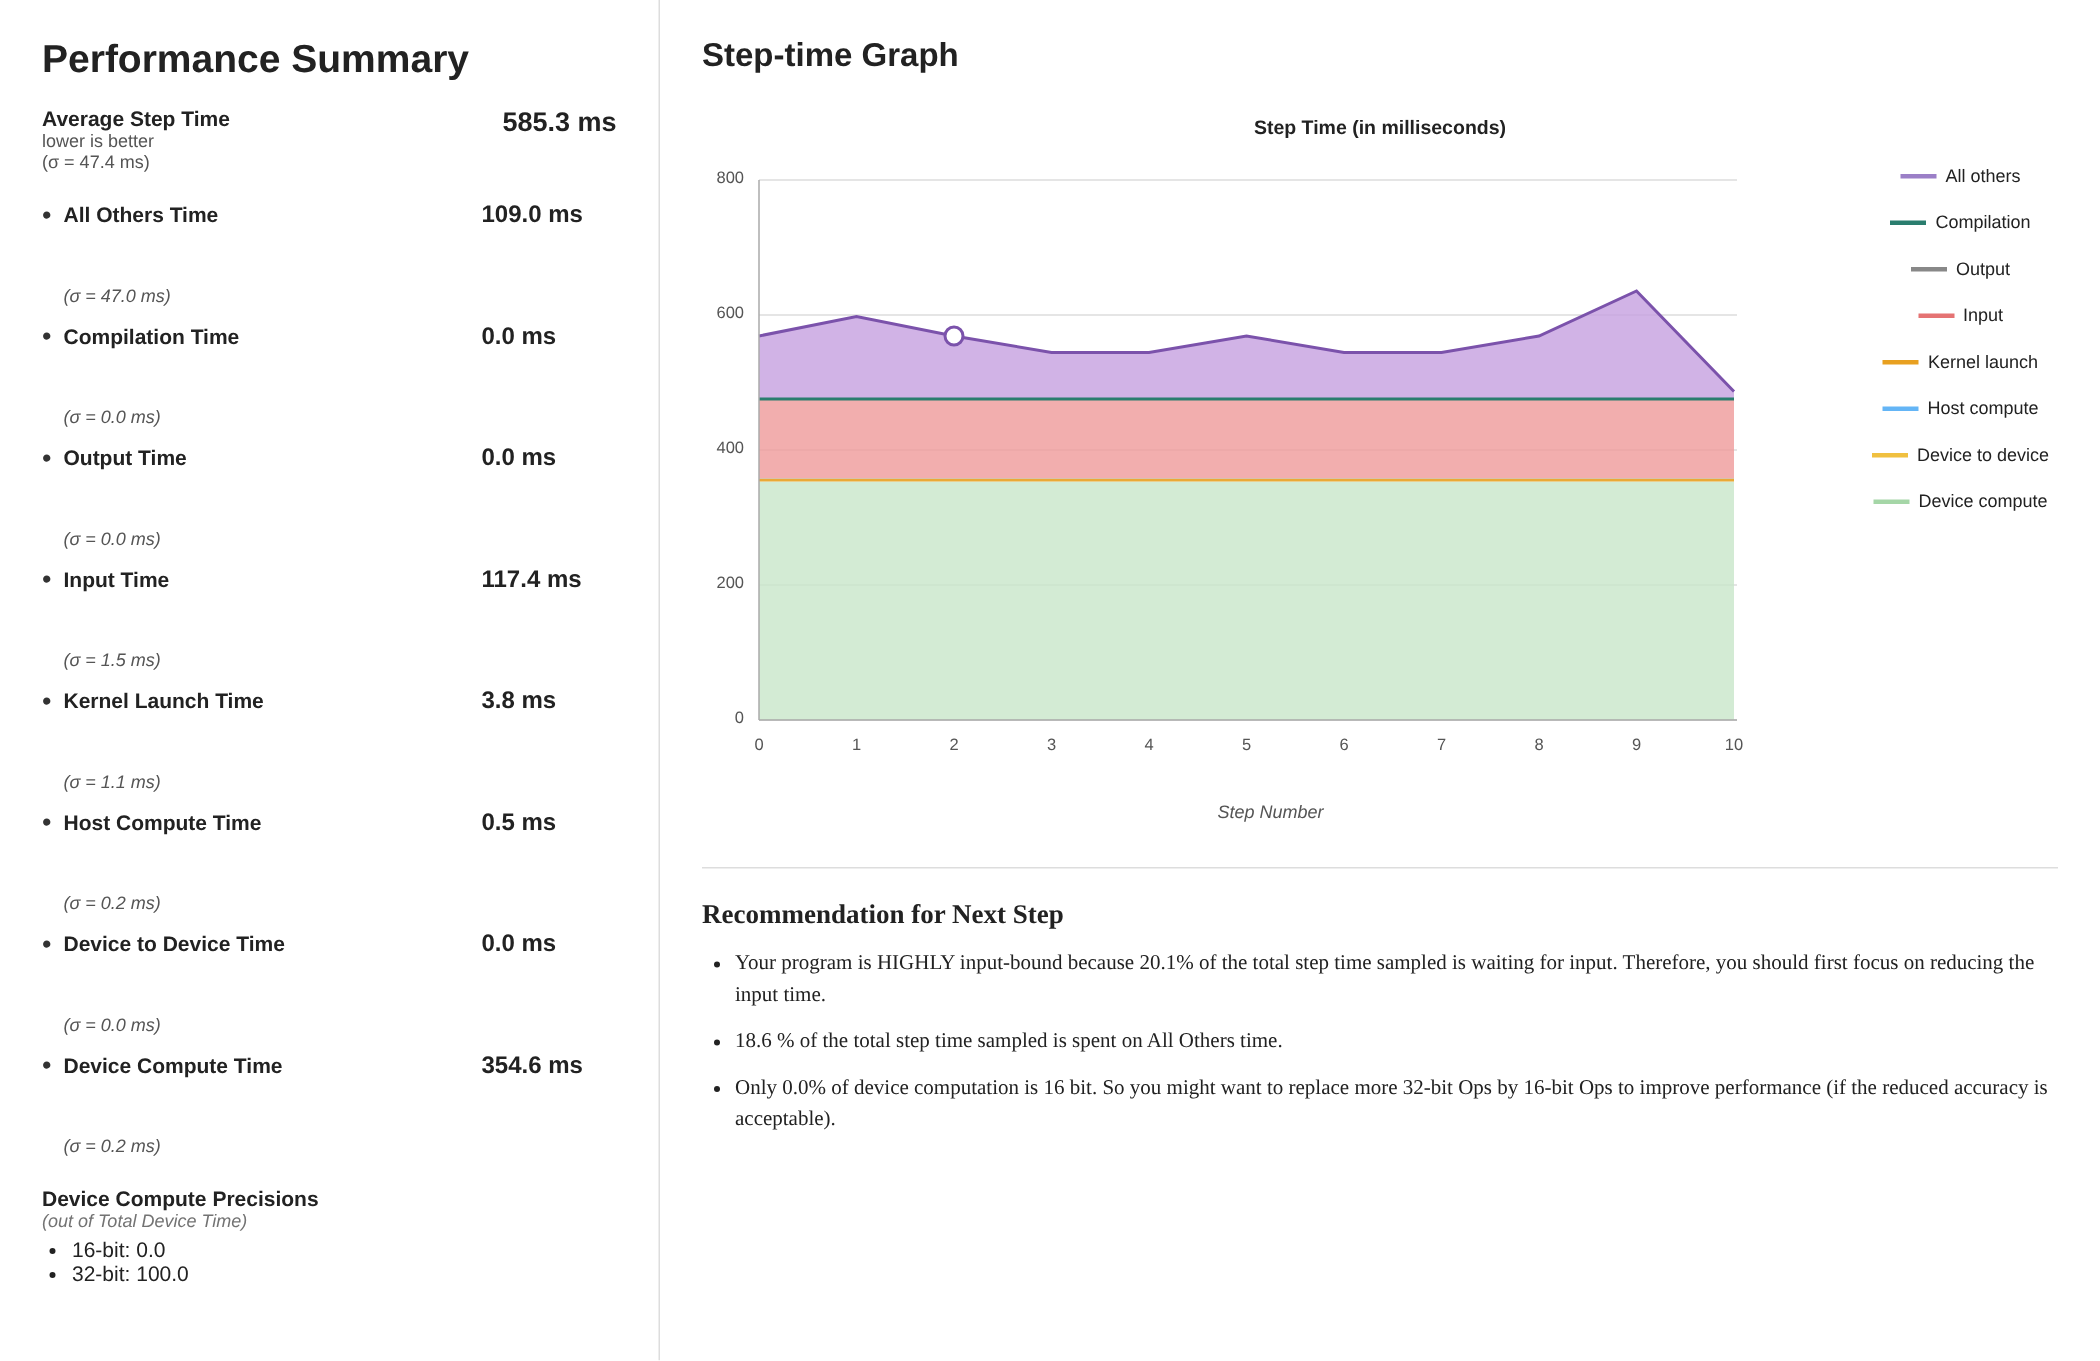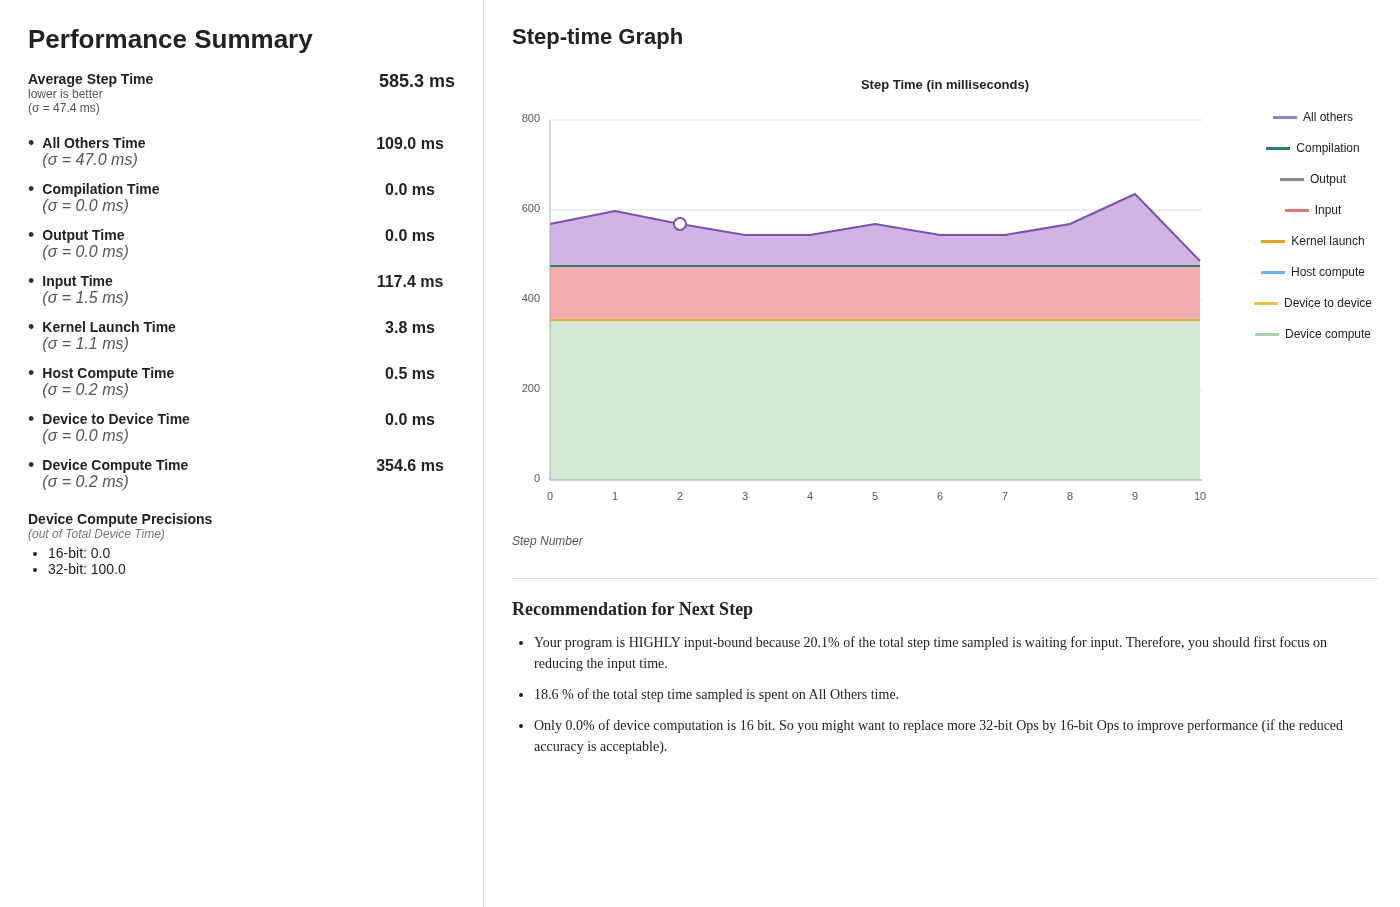--- a/index.html
+++ b/index.html
@@ -1,37 +1,37 @@
 <!DOCTYPE html>
 <html><head>
   <meta charset="utf-8">
   <style>
     * { box-sizing: border-box; margin: 0; padding: 0; }
     body { font-family: Arial, sans-serif; font-size: 14px; color: #222; background: #fff; display: flex; width: 1400px; min-height: 907px; }
 
-    .left-panel { width: 484px; padding: 24px 28px; border-right: 1px solid #ddd; flex-shrink: 0; }
+    .left-panel { width: 440px; padding: 24px 28px; border-right: 1px solid #ddd; flex-shrink: 0; }
     .right-panel { flex: 1; padding: 24px 28px; }
 
     h1 { font-size: 26px; font-weight: bold; margin-bottom: 16px; }
     h2 { font-size: 22px; font-weight: bold; margin-bottom: 16px; }
     h3 { font-size: 18px; font-weight: bold; margin-bottom: 12px; }
 
     .avg-step-time-section { margin-bottom: 20px; }
     .avg-label { font-weight: bold; font-size: 14px; }
     .avg-sub { font-size: 12px; color: #555; }
     .avg-row { display: flex; justify-content: space-between; align-items: flex-start; margin-bottom: 4px; }
     .avg-value { font-weight: bold; font-size: 18px; }
 
     .metric-list { list-style: none; margin-bottom: 20px; }
     .metric-item { display: flex; align-items: flex-start; margin-bottom: 12px; }
     .bullet { font-size: 18px; margin-right: 8px; margin-top: -2px; color: #333; }
     .metric-text { flex: 1; }
     .metric-name { font-weight: bold; font-size: 14px; }
-    .metric-sigma { font-style: italic; font-size: 16px; color: #555; }
-    .metric-value { font-weight: bold; font-size: 16px; width: 90px; text-align: center; white-space: nowrap; }
+    .metric-sigma { font-style: italic; font-size: 12px; color: #555; margin-top: 39px; }
+    .metric-value { font-weight: bold; font-size: 16px; width: 90px; text-align: left; white-space: nowrap; }
 
     .device-precision { margin-top: 5px; }
     .device-precision .dp-title { font-weight: bold; font-size: 14px; }
     .device-precision .dp-sub { font-style: italic; font-size: 12px; color: #737373; margin-bottom: 4px; }
     .dp-items { list-style: disc; padding-left: 20px; font-size: 14px; }
 
     .graph-area { margin-bottom: 30px; margin-top: 27px; }
     .graph-title { font-size: 13px; font-weight: bold; text-align: center; margin-bottom: 8px; }
 
     .chart-container { display: flex; align-items: flex-start; gap: 16px; }
@@ -42,21 +42,21 @@
     .legend { display: flex; flex-direction: column; gap: 17px; min-width: 130px; padding-top: 10px; align-items: center; }
     .legend-item { display: flex; align-items: center; gap: 6px; font-size: 12px; }
     .legend-color { width: 24px; height: 3px; flex-shrink: 0; }
 
     .divider { border: none; border-top: 1px solid #ddd; margin: 20px 0; }
 
     .recommendation { margin-top: 8px; font-family: Liberation Serif, serif; }
     .rec-list { list-style: disc; padding-left: 22px; }
     .rec-list li { margin-bottom: 10px; font-size: 14px; line-height: 1.5; }
 
-    .axis-label { font-size: 12px; text-align: left; font-style: italic; color: #555; margin-top: 4px; }
+    .axis-label { font-size: 12px; text-align: center; font-style: italic; color: #555; margin-top: 4px; }
   </style>
 </head>
 <body>
 
 <div class="left-panel">
   <h1>Performance Summary</h1>
 
   <div class="avg-step-time-section">
     <div class="avg-row">
       <div>

